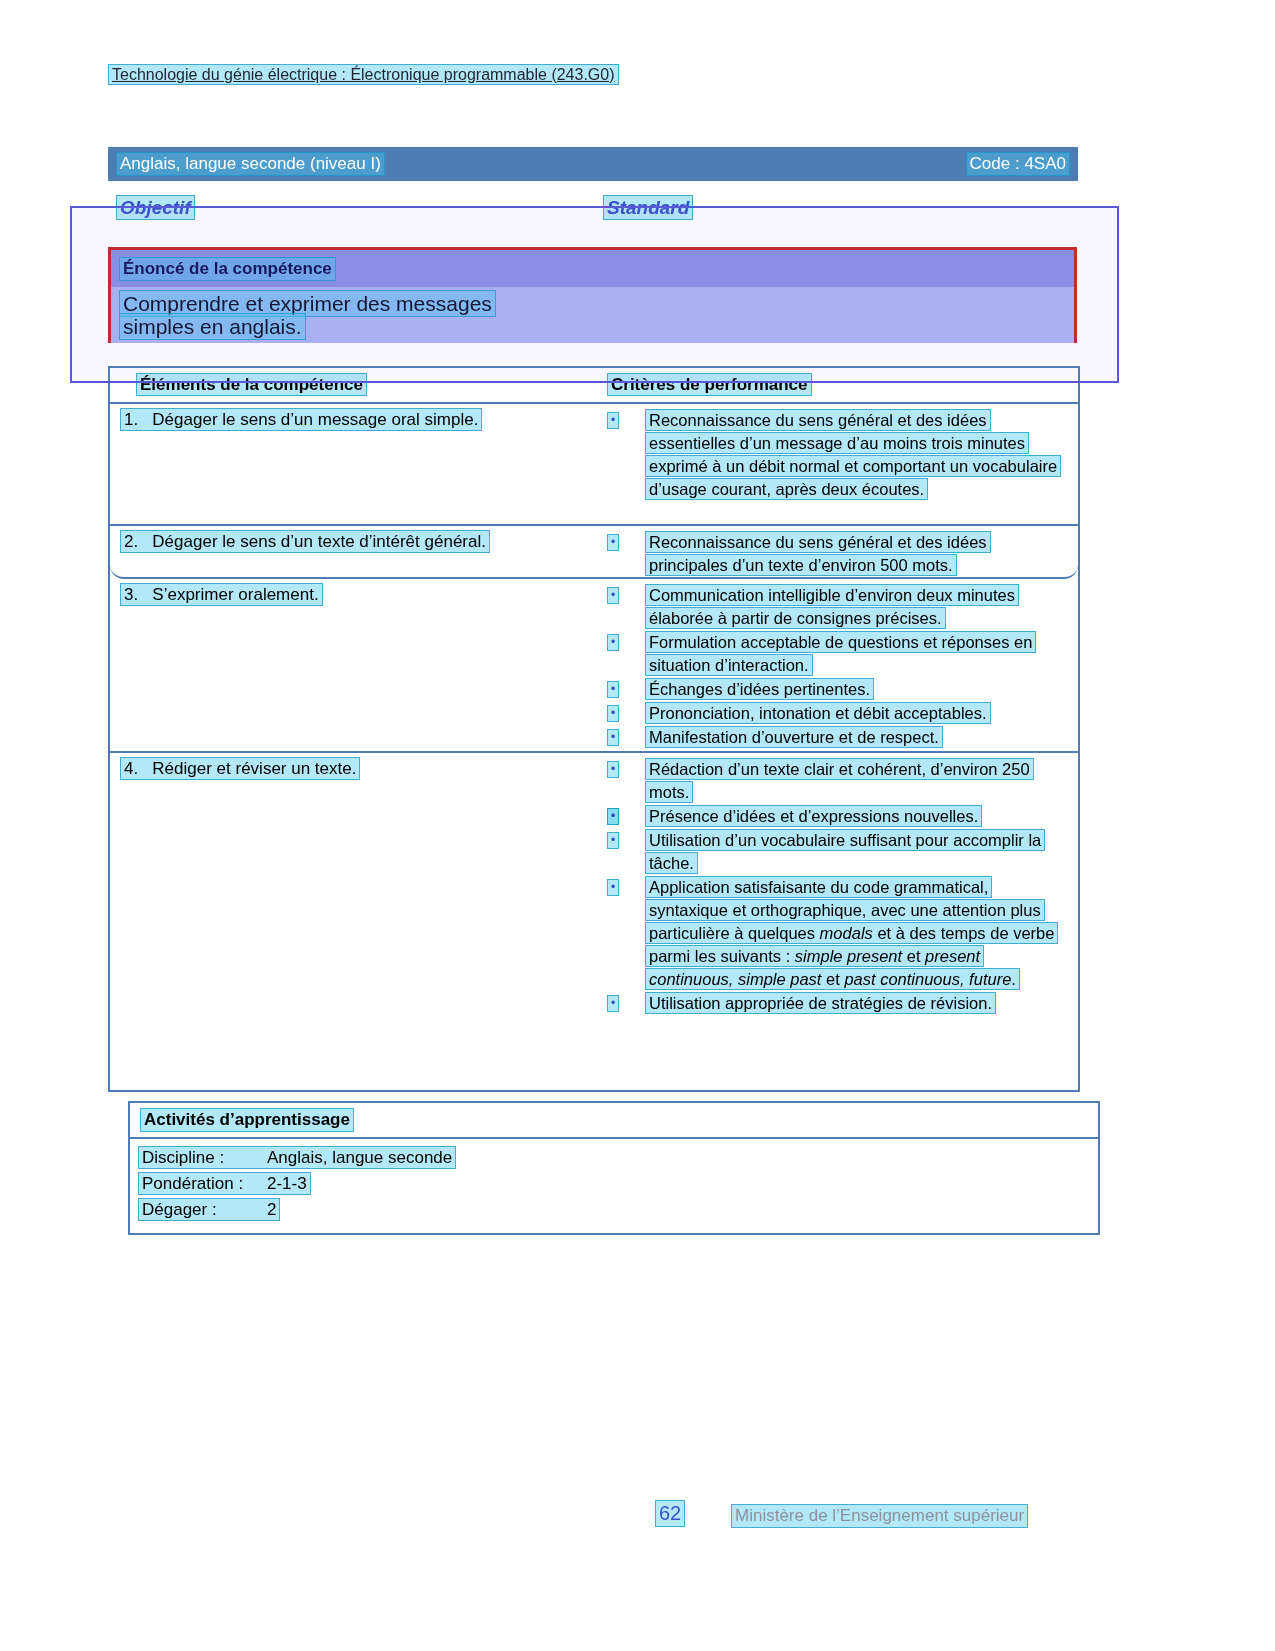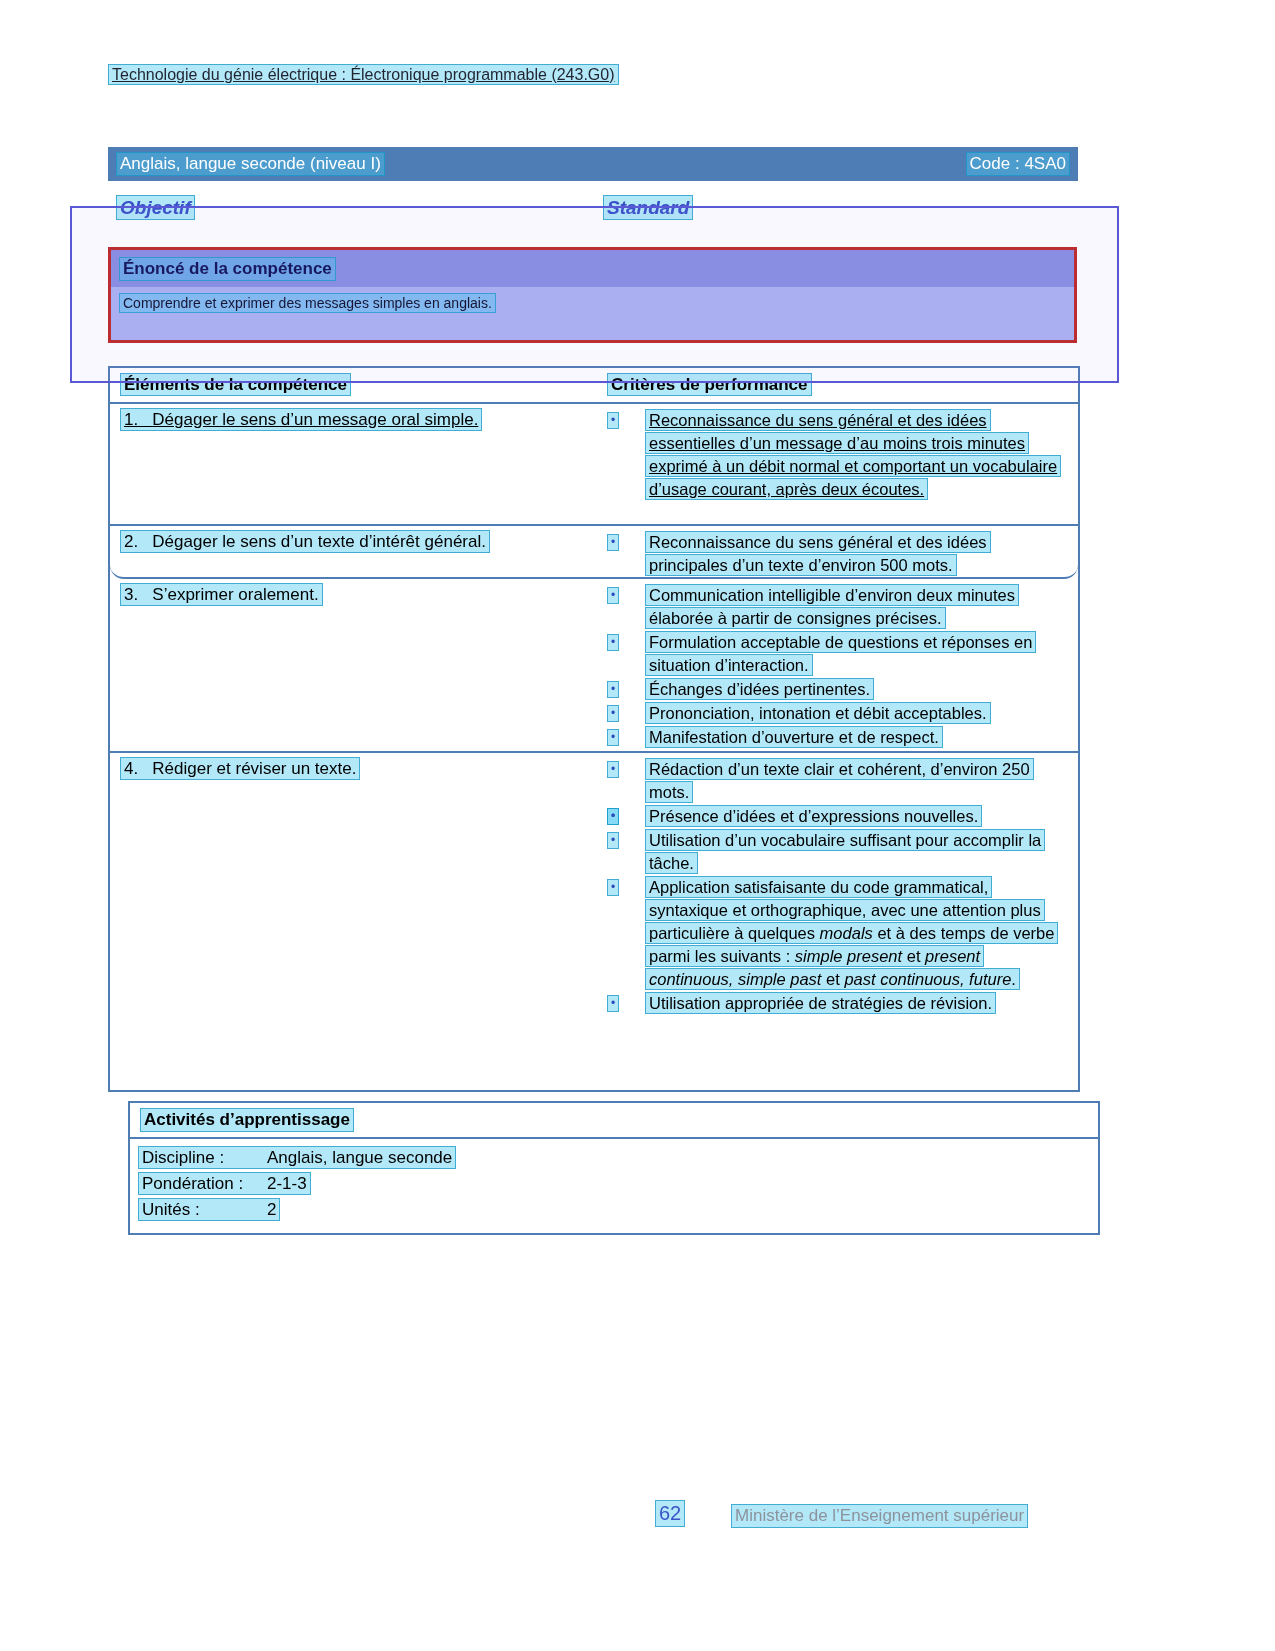--- a/index.html
+++ b/index.html
@@ -36,31 +36,31 @@
   .col-head.standard { left:603px; }
 
   .enonce {
     position:absolute; left:108px; top:247px; width:969px; height:96px;
     border:3px solid #c02828; display:flex; flex-direction:column;
   }
   .enonce-head {
     height:37px; background:#8a8fe2; display:flex; align-items:center; padding:0 8px;
     font-weight:bold; font-size:17px; color:#121258; flex:0 0 auto;
   }
-  .enonce-body { flex:1; background:#adb2f2; padding:5px 8px; font-size:14px; line-height:23px; color:#10102a; }
+  .enonce-body { flex:1; background:#adb2f2; padding:5px 8px; font-size:21px; line-height:23px; color:#10102a; }
   .enonce-body p { width:440px; }
 
   .ctable { position:absolute; left:108px; top:366px; width:972px; border:2px solid #4f7db3; background:#fff; }
   .thead { display:flex; height:36px; align-items:center; font-weight:bold; font-size:17px; border-bottom:2px solid #4f7db3; }
-  .th-left { width:487px; padding-left:10px; }
+  .th-left { width:487px; padding-left:26px; }
   .th-right { flex:1; padding-left:10px; }
 
   .trow { display:flex; border-bottom:2px solid #4f7db3; overflow:hidden; }
   .trow:last-child { border-bottom:none; }
-  .r0 { height:122px;text-decoration:underline; } .r1 { height:53px;border-radius:14px; } .r2 { height:174px; } .r3 { height:337px; }
+  .r0 { height:122px; } .r1 { height:53px;border-radius:14px; } .r2 { height:174px; } .r3 { height:337px; }
 
   .cell-el { width:487px; padding:6px 12px 0 10px; font-size:17px; white-space:pre-wrap; }
   .cell-cr { flex:1; padding:5px 14px 0 0; }
   .crit { position:relative; padding-left:48px; margin-bottom:1px; font-size:16.5px; line-height:23px; }
   .bullet { position:absolute; left:10px; top:3px; font-size:12px; line-height:13px; color:#2c49bd; padding:1px 3px; }
   .crit-text i { font-style:italic; }
 
   .activities { position:absolute; left:108px; top:1101px; width:972px; height:134px; border:2px solid #4f7db3;margin-left:20px; }
   .act-head { height:36px; display:flex; align-items:center; padding:0 10px; font-weight:bold; font-size:17px; border-bottom:2px solid #4f7db3; }
   .act-body { padding:6px 8px; font-size:17px; }
@@ -150,21 +150,21 @@
       </div>
   </div>
 
   <div class="activities">
     <div class="act-head">
       <span class="hl">Activités d’apprentissage</span>
     </div>
     <div class="act-body">
         <div class="act-row"><span class="hl"><span class="act-label">Discipline :</span><span class="act-value">Anglais, langue seconde</span></span></div>
         <div class="act-row"><span class="hl"><span class="act-label">Pondération :</span><span class="act-value">2-1-3</span></span></div>
-        <div class="act-row"><span class="hl"><span class="act-label">Unités :</span><span class="act-value">2</span></span></div>
+        <div class="act-row"><span class="hl"><span class="act-label">Dégager :</span><span class="act-value">2</span></span></div>
       </div>
   </div>
 
   <span class="footer-page hl">62</span>
   <span class="footer-ministry hl">Ministère de l’Enseignement supérieur</span>
 
   <div class="bottom-bar"></div>
 
 </div>
 

